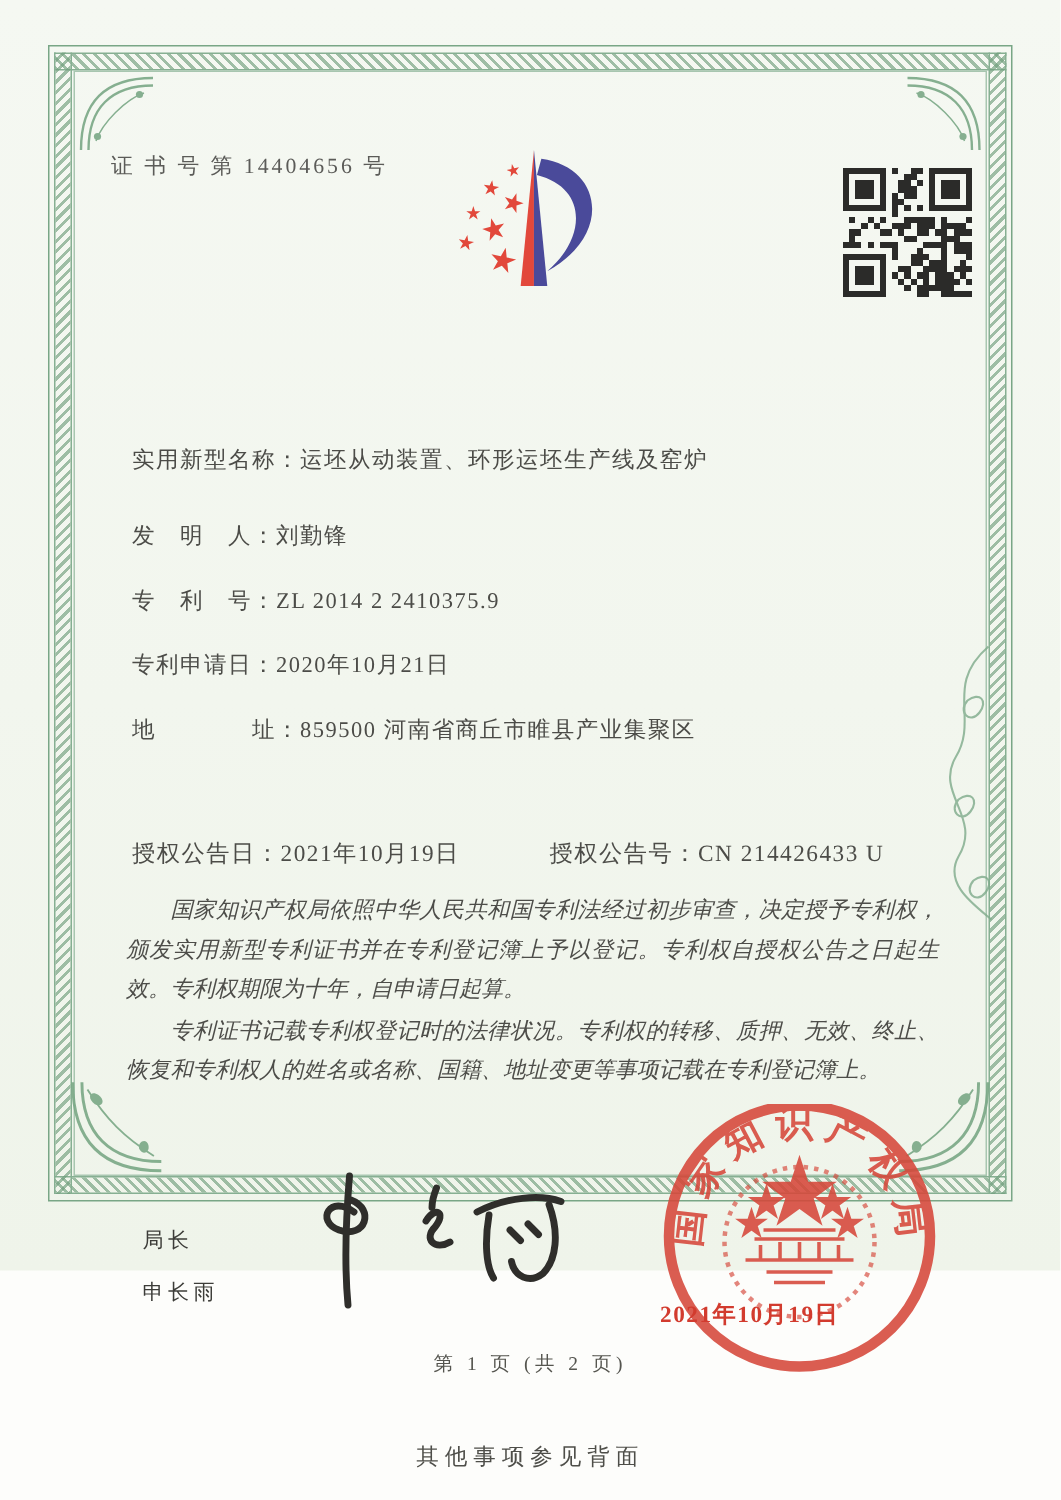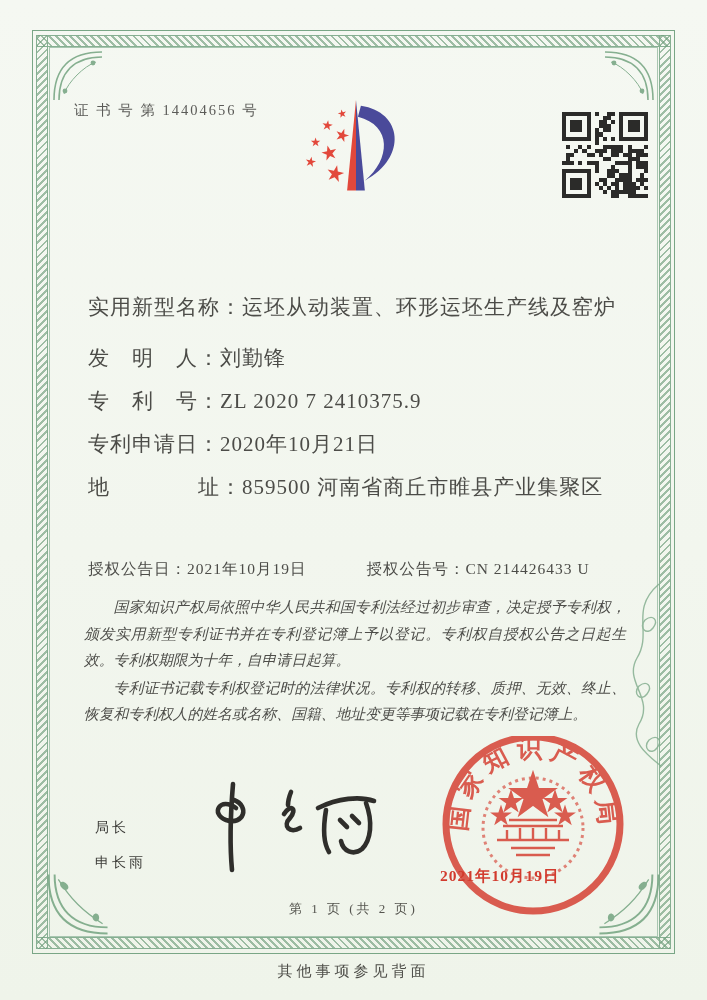--- a/index.html
+++ b/index.html
@@ -2,21 +2,21 @@
 <html><head>
 <meta charset="utf-8">
 <style>
   html,body{margin:0;padding:0;}
   body{
     width:707px;height:1000px;overflow:hidden;
     background:#fdfdfb;
     font-family:"Liberation Serif","DejaVu Serif",serif;
   }
   .page{
-    position:relative;width:707px;height:1000px;
+    position:relative;width:707px;height:847px;
     background:linear-gradient(180deg,#f5f8f2 0%,#f2f6ee 55%,#eff4ea 100%);
   }
   
   .frame-outer{position:absolute;inset:30px 32px 46px 32px;border:1.5px solid #79a686;pointer-events:none;}
   .frame-inner{position:absolute;inset:47px 49px 63px 49px;border:1px solid #a8c6b0;pointer-events:none;}
   .band{position:absolute;pointer-events:none;}
   .band-h{height:10px;left:36px;right:36px;
     background:repeating-linear-gradient(45deg,rgba(112,158,124,.65) 0 2px,rgba(112,158,124,0) 2px 5px);
     border-top:1px solid #86af92;border-bottom:1px solid #86af92;}
   .band-top{top:35px;} .band-bottom{bottom:51px;}
@@ -31,21 +31,21 @@
   .corner-bl{left:46px;bottom:60px;transform:scaleY(-1);width:64px;height:72px;}
   .corner-br{right:46px;bottom:60px;transform:scale(-1,-1);width:64px;height:72px;}
   .vine{position:absolute;right:40px;bottom:230px;width:58px;height:190px;color:#7fab8b;opacity:.8;}
   
   .cert-no{position:absolute;left:74px;top:101px;font-size:14.5px;letter-spacing:2px;color:#5b5b58;}
   .logo{position:absolute;left:286px;top:96px;width:138px;height:100px;}
   .qr{position:absolute;left:562px;top:112px;width:86px;height:86px;}
   .title{position:absolute;left:0;right:0;top:216px;text-align:center;
     font-size:34px;font-weight:700;letter-spacing:9px;color:#32322f;margin:0;}
   
-  .fields{position:absolute;left:88px;top:296px;font-size:21px;color:#4c4c48;line-height:23px;}
+  .fields{position:absolute;left:88px;top:296px;font-size:15px;color:#4c4c48;line-height:23px;}
   .field-row{margin-bottom:20px;white-space:nowrap;}
   .field-row.first{margin-bottom:28px;}
   .flabel{letter-spacing:1px;}
   .fvalue{letter-spacing:1px;}
   .grant-row{position:absolute;left:88px;top:559px;font-size:15.5px;color:#4c4c48;white-space:nowrap;}
   .grant-no{margin-left:56px;}
   
   .paras{position:absolute;left:84px;width:542px;top:594px;
     font-size:14.8px;line-height:26.5px;color:#4d4d49;text-align:justify;font-style:italic;}
   .paras p{margin:0 0 1px 0;text-indent:2em;}
@@ -290,21 +290,21 @@
 
 
   <div class="fields">
     <div class="field-row first">
       <span class="flabel">实用新型名称：</span><span class="fvalue">运坯从动装置、环形运坯生产线及窑炉</span>
     </div>
     <div class="field-row">
       <span class="flabel">发　明　人：</span><span class="fvalue">刘勤锋</span>
     </div>
     <div class="field-row">
-      <span class="flabel">专　利　号：</span><span class="fvalue">ZL 2020 7 2410375.9</span>
+      <span class="flabel">专　利　号：</span><span class="fvalue">ZL 2014 2 2410375.9</span>
     </div>
     <div class="field-row">
       <span class="flabel">专利申请日：</span><span class="fvalue">2020年10月21日</span>
     </div>
     <div class="field-row">
       <span class="flabel">地　　　　址：</span><span class="fvalue">859500 河南省商丘市睢县产业集聚区</span>
     </div>
   </div>
 
   <div class="grant-row">

